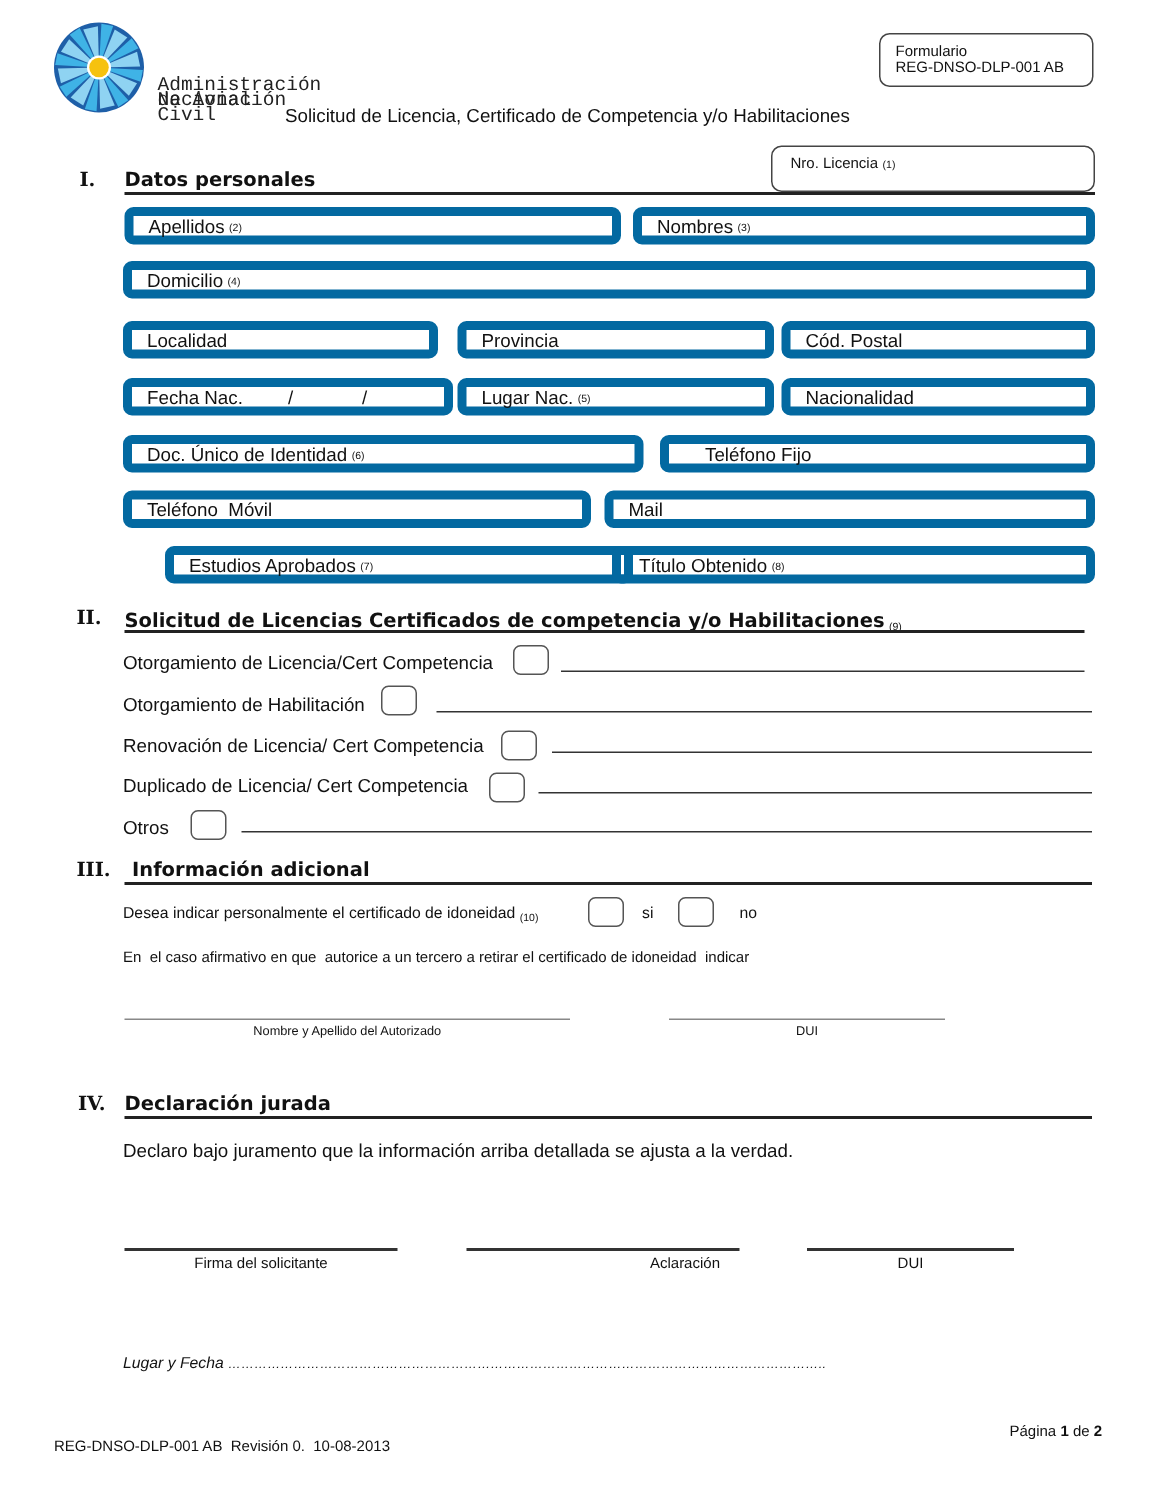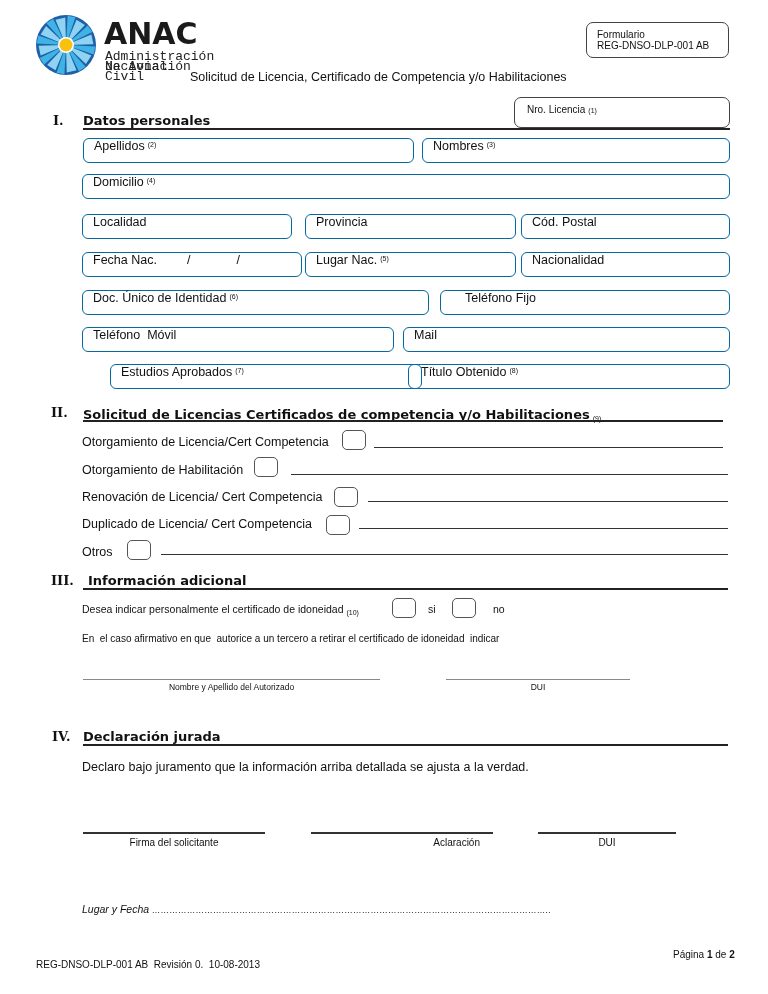--- a/index.html
+++ b/index.html
@@ -5,21 +5,21 @@
   * { box-sizing: border-box; margin: 0; padding: 0; }
   body { width: 768px; height: 994px; background: #fff; position: relative; font-family: "Liberation Sans", sans-serif; color: #111; overflow: hidden; }
   .abs { position: absolute; }
   .logo-text-big { font-family: "DejaVu Sans", sans-serif; font-weight: bold; font-size: 30px; letter-spacing: 0px; color: #1a1a1a; }
   .logo-text-small { font-size: 13px; color: #222; line-height: 10px; font-family: Liberation Mono, monospace; }
   .formbox { border: 1px solid #444; border-radius: 7px; font-size: 10px; line-height: 12px; padding: 9px 12px; }
   .title { font-size: 12.5px; }
   .sec-num { font-family: "DejaVu Serif", serif; font-weight: bold; font-size: 13px; }
   .sec-title { font-weight: bold; font-size: 13px; font-family: "DejaVu Sans", sans-serif; }
   .sec-rule { height: 2px; background: #222; }
-  .field { border: 1px solid #0369a1; border-radius: 6px; font-size: 12.5px; padding: 0 10px; display: flex; }
+  .field { border: 6px solid #0369a1; border-radius: 6px; font-size: 12.5px; padding: 0 10px; display: flex; align-items: center; }
   .sup { font-size: 7px; margin-left: 3px; position: relative; top: 2px; }
   .label { font-size: 12.5px; }
   .cb { border: 1px solid #555; border-radius: 5px; width: 24px; height: 20px; background: #fff; }
   .line { height: 1px; background: #333; }
   .sig-line { height: 2px; background: #333; }
   .small { font-size: 9px; }
   .tiny { font-size: 10px; }
 </style>
 </head>
 <body>
@@ -45,21 +45,20 @@
         <path d="M0,0 L-5,-27 L5,-27 Z" transform="rotate(168)"></path>
         <path d="M0,0 L-5,-27 L5,-27 Z" transform="rotate(213)"></path>
         <path d="M0,0 L-5,-27 L5,-27 Z" transform="rotate(258)"></path>
         <path d="M0,0 L-5,-27 L5,-27 Z" transform="rotate(303)"></path>
         <path d="M0,0 L-5,-27 L5,-27 Z" transform="rotate(348)"></path>
       </g>
       <circle r="8" fill="#fff"></circle>
       <circle r="6.5" fill="#f6c20f"></circle>
     </g>
   </svg>
-  <div class="abs logo-text-big" style="left:70px; top:2px;">ANAC</div>
   <div class="abs logo-text-small" style="left:71px; top:38px;">Administración Nacional</div>
   <div class="abs logo-text-small" style="left:71px; top:48px;">de Aviación Civil</div>
 </div>
 
 <div class="abs formbox" style="left:586px; top:22px; width:143px; height:36px; padding:6px 10px; font-size:10px; line-height:11px;">
   <div>Formulario</div>
   <div>REG-DNSO-DLP-001 AB</div>
 </div>
 
 <div class="abs title" style="left:190px; top:70px;">Solicitud de Licencia, Certificado de Competencia y/o Habilitaciones</div>

